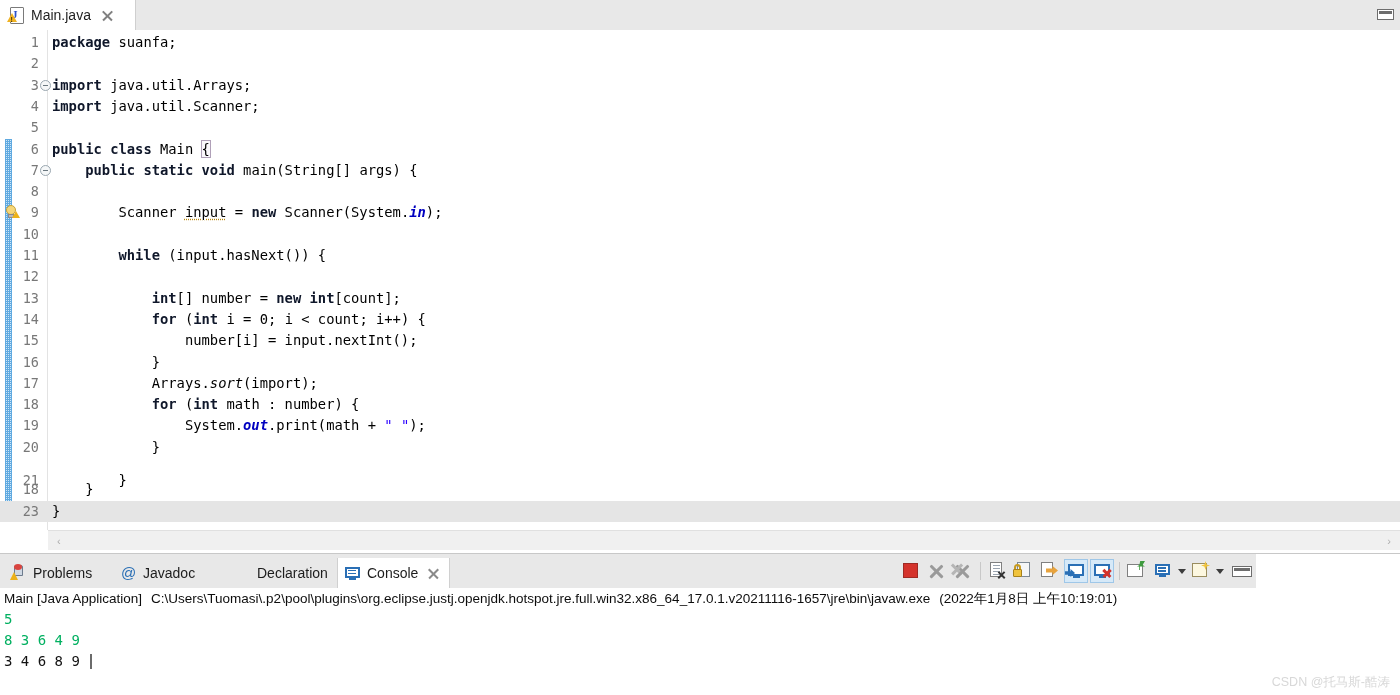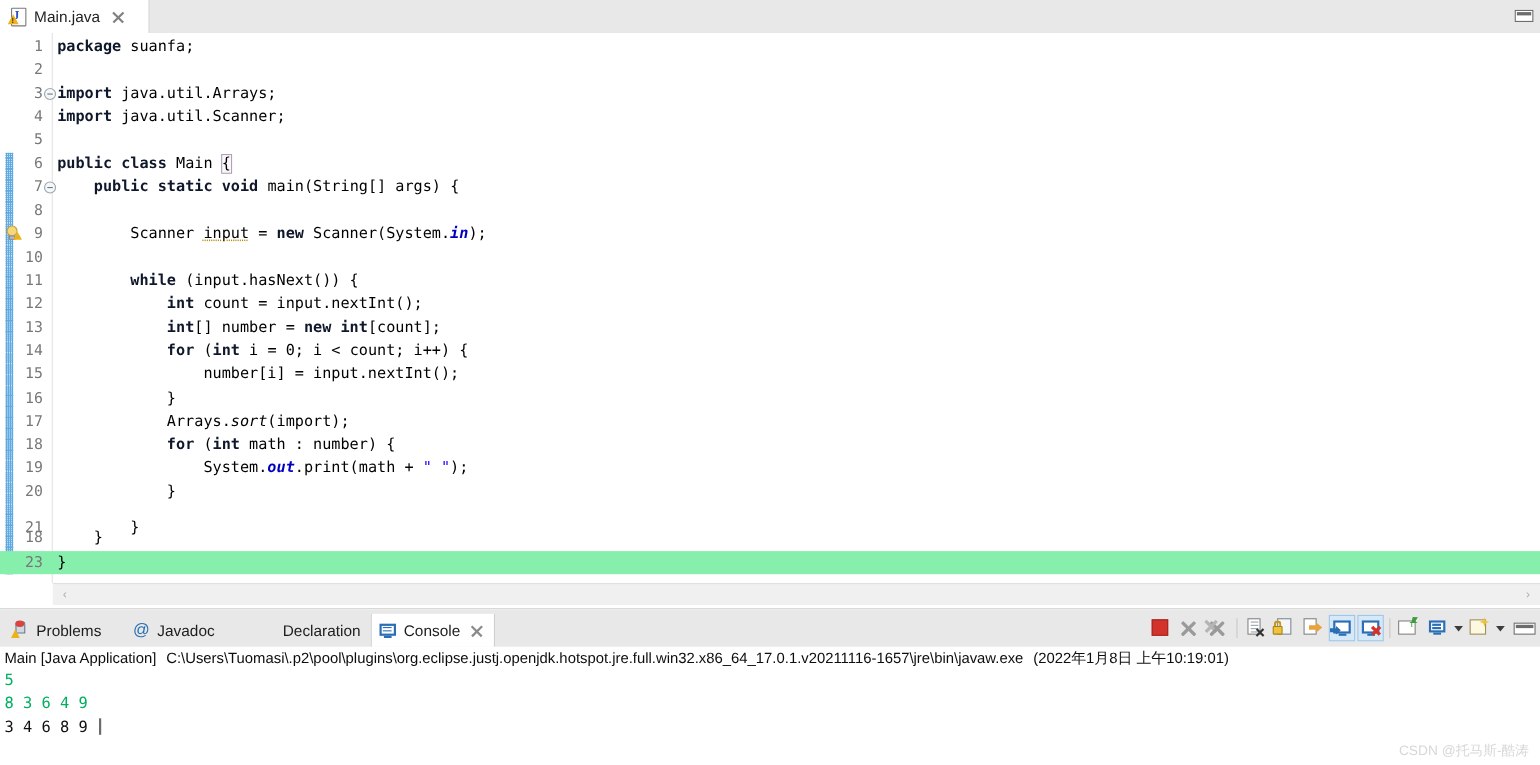--- a/index.html
+++ b/index.html
@@ -120,21 +120,21 @@
   }
   .code-area {
     position: absolute; left: 0; top: 0;
     width: 1400px; height: 500px;
   }
   .code-row {
     position: absolute; left: 0;
     width: 1400px; height: 21.3px;
     white-space: pre;
   }
-  .code-row.current { background: #86efac; }
+  .code-row.current { background: #e5e5e5; }
   .ln {
     position: absolute; left: 0; top: 0;
     width: 39px; text-align: right;
     font-family: "DejaVu Sans Mono", monospace;
     font-size: 13.5px; color: #787878;
     line-height: 21.3px;
   }
   .fold {
     position: absolute; left: 40px; top: 5px;
     width: 11px; height: 11px;
@@ -220,21 +220,21 @@
   }
 
   
   .console-panel {
     position: absolute; left: 0; top: 554px;
     width: 1400px; height: 141px;
     background: #ffffff;
   }
   .console-tabbar {
     position: absolute; left: 0; top: 0;
-    width: 1400px; height: 34px;
+    width: 1256px; height: 34px;
     background: #e8e8e8;
   }
   .ctab {
     position: absolute; top: 3px; height: 31px;
     display: flex; align-items: center;
     box-sizing: border-box;
     padding: 0 6px;
   }
   .ctab.active {
     background: #ffffff;
@@ -590,21 +590,21 @@
         <div class="code-row" style="top: 23.3px;"><span class="ln">2</span><span class="code-text"></span></div>
         <div class="code-row" style="top: 44.6px;"><span class="ln">3</span><span class="fold"></span><span class="code-text"><span class="kw">import</span><span> java.util.Arrays;</span></span></div>
         <div class="code-row" style="top: 65.9px;"><span class="ln">4</span><span class="code-text"><span class="kw">import</span><span> java.util.Scanner;</span></span></div>
         <div class="code-row" style="top: 87.2px;"><span class="ln">5</span><span class="code-text"></span></div>
         <div class="code-row" style="top: 108.5px;"><span class="ln">6</span><span class="code-text"><span class="kw">public</span><span> </span><span class="kw">class</span><span> Main </span><span class="brace-box">{</span></span></div>
         <div class="code-row" style="top: 129.8px;"><span class="ln">7</span><span class="fold"></span><span class="code-text"><span>    </span><span class="kw">public</span><span> </span><span class="kw">static</span><span> </span><span class="kw">void</span><span> main(String[] args) {</span></span></div>
         <div class="code-row" style="top: 151.1px;"><span class="ln">8</span><span class="code-text"></span></div>
         <div class="code-row" style="top: 172.4px;"><span class="ln">9</span><span class="bulb"><span class="glass"></span><span class="base"></span><span class="mini-warn"></span></span><span class="code-text"><span>        Scanner </span><span class="lvar">input</span><span> = </span><span class="kw">new</span><span> Scanner(System.</span><span class="sfld">in</span><span>);</span></span></div>
         <div class="code-row" style="top: 193.7px;"><span class="ln">10</span><span class="code-text"></span></div>
         <div class="code-row" style="top: 215px;"><span class="ln">11</span><span class="code-text"><span>        </span><span class="kw">while</span><span> (input.hasNext()) {</span></span></div>
-        <div class="code-row" style="top: 236.3px;"><span class="ln">12</span><span class="code-text"><span>            </span><span class="kw">int</span><span> count = input.nextInt();</span></span></div>
+        <div class="code-row" style="top: 236.3px;"><span class="ln">12</span></div>
         <div class="code-row" style="top: 257.6px;"><span class="ln">13</span><span class="code-text"><span>            </span><span class="kw">int</span><span>[] number = </span><span class="kw">new</span><span> </span><span class="kw">int</span><span>[count];</span></span></div>
         <div class="code-row" style="top: 278.9px;"><span class="ln">14</span><span class="code-text"><span>            </span><span class="kw">for</span><span> (</span><span class="kw">int</span><span> i = </span><span>0</span><span>; i &lt; count; i++) {</span></span></div>
         <div class="code-row" style="top: 300.2px;"><span class="ln">15</span><span class="code-text"><span>                number[i] = input.nextInt();</span></span></div>
         <div class="code-row" style="top: 321.5px;"><span class="ln">16</span><span class="code-text"><span>            }</span></span></div>
         <div class="code-row" style="top: 342.8px;"><span class="ln">17</span><span class="code-text"><span>            Arrays.</span><span class="smeth">sort</span><span>(import);</span></span></div>
         <div class="code-row" style="top: 364.1px;"><span class="ln">18</span><span class="code-text"><span>            </span><span class="kw">for</span><span> (</span><span class="kw">int</span><span> math : number) {</span></span></div>
         <div class="code-row" style="top: 385.4px;"><span class="ln">19</span><span class="code-text"><span>                System.</span><span class="sfld">out</span><span>.print(math + </span><span class="str">" "</span><span>);</span></span></div>
         <div class="code-row" style="top: 406.7px;"><span class="ln">20</span><span class="code-text"><span>            }</span></span></div>
         <div class="code-row" style="top: 428px; margin-top: 12px;"><span class="ln">21</span><span class="code-text"><span>        }</span></span></div>
         <div class="code-row" style="top: 449.3px;"><span class="ln">18</span><span class="code-text"><span>    }</span></span></div>

